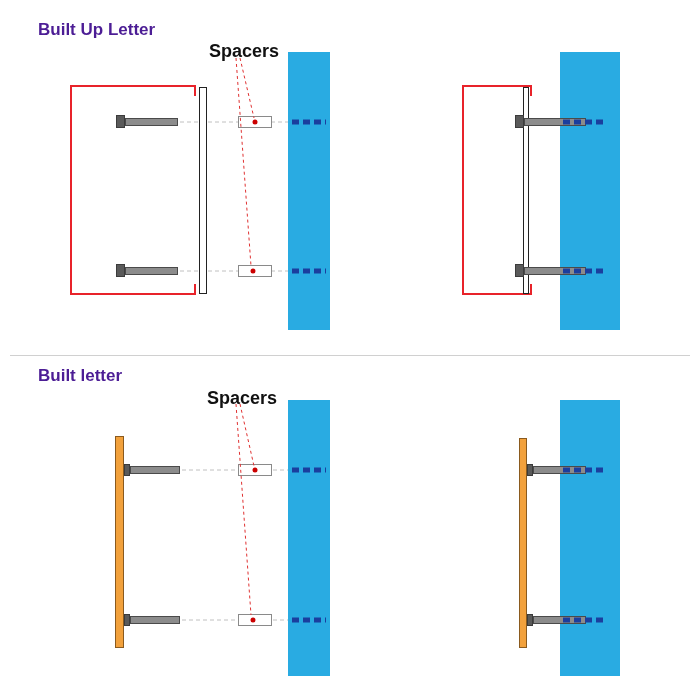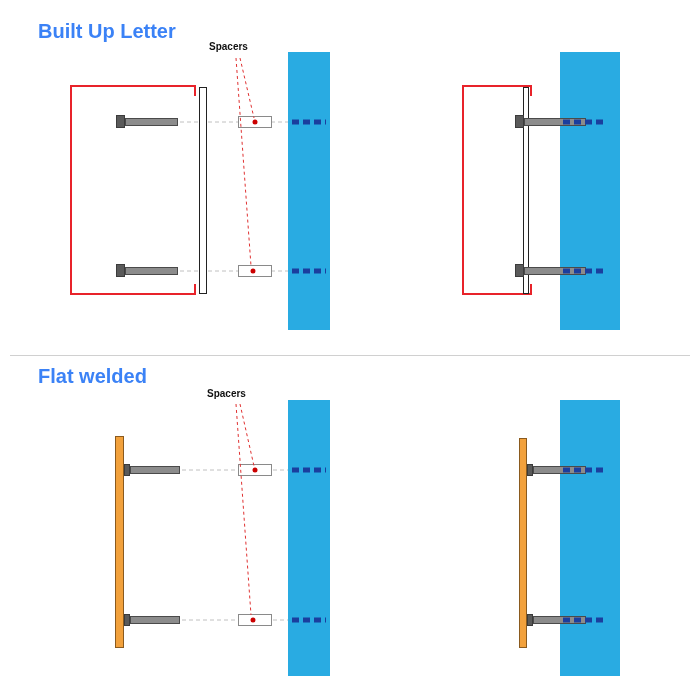--- a/index.html
+++ b/index.html
@@ -1,22 +1,22 @@
 <!DOCTYPE html>
 <html><head>
 <meta charset="utf-8">
 <style>
   html,body{margin:0;padding:0;background:#ffffff;}
   .canvas{
     position:relative;width:700px;height:700px;background:#ffffff;
     font-family:"Liberation Sans", sans-serif;overflow:hidden;
   }
   .abs{position:absolute;box-sizing:border-box;}
-  .title{font-size:20px;font-weight:bold;color:#3b82f6;}
-  .small-label{font-size:10px;font-weight:bold;color:#111;}
+  .title{font-size:17px;font-weight:bold;color:#4c1d95;}
+  .small-label{font-size:18px;font-weight:bold;color:#111;}
   .wall{background:#29abe2;}
   .bracket{border-top:2px solid #e8232a;border-left:2px solid #e8232a;border-bottom:2px solid #e8232a;background:transparent;}
   .tick{background:#e8232a;}
   .panel{background:#ffffff;border:1.5px solid #222;}
   .bar{background:#f2a13c;border:1px solid #8a5a1e;}
   .stud-head{background:#5a5a5a;border:1px solid #3c3c3c;}
   .stud-shaft{background:#8c8c8c;border:1px solid #4a4a4a;}
   .spacer{background:#ffffff;border:1px solid #8a8a8a;}
   .divider{background:#d0d0d0;}
   svg.layer{position:absolute;left:0;top:0;pointer-events:none;}
@@ -75,21 +75,21 @@
   <div class="abs stud-shaft" style="left:533px;top:466px;width:53px;height:8px;"></div>
   <div class="abs stud-head" style="left:527px;top:614px;width:6px;height:12px;"></div>
   <div class="abs stud-shaft" style="left:533px;top:616px;width:53px;height:8px;"></div>
 
   <div class="abs divider" style="left:10px;top:355px;width:680px;height:1px;"></div>
 
   <div class="abs title" style="left:38px;top:20px;">Built Up Letter</div>
   <div class="abs small-label" style="left:209px;top:41px;">Spacers</div>
 
   <div class="abs" style="left:38px;top:366px;">
-    <div class="title" style="line-height:20px;">Flat welded</div>
+    <div class="title" style="line-height:20px;">Built letter</div>
   </div>
   <div class="abs small-label" style="left:207px;top:388px;">Spacers</div>
 
   <svg class="layer" width="700" height="700">
 
     <line x1="292" y1="122" x2="326" y2="122" stroke="#1a3e9e" stroke-width="5" stroke-dasharray="7 4"></line>
     <line x1="292" y1="271" x2="326" y2="271" stroke="#1a3e9e" stroke-width="5" stroke-dasharray="7 4"></line>
     <line x1="563" y1="122" x2="605" y2="122" stroke="#1a3e9e" stroke-width="5" stroke-dasharray="7 4"></line>
     <line x1="563" y1="271" x2="605" y2="271" stroke="#1a3e9e" stroke-width="5" stroke-dasharray="7 4"></line>
     <line x1="292" y1="470" x2="326" y2="470" stroke="#1a3e9e" stroke-width="5" stroke-dasharray="7 4"></line>

